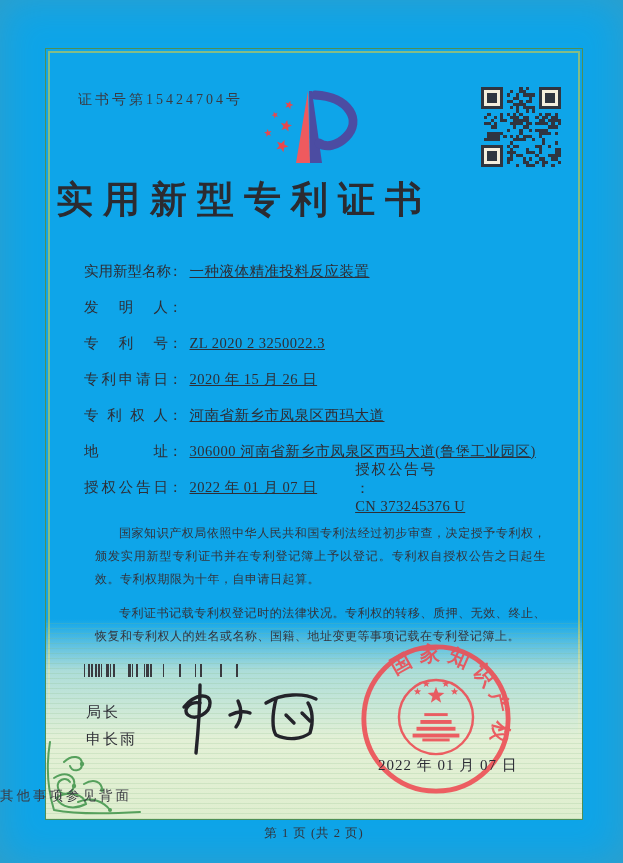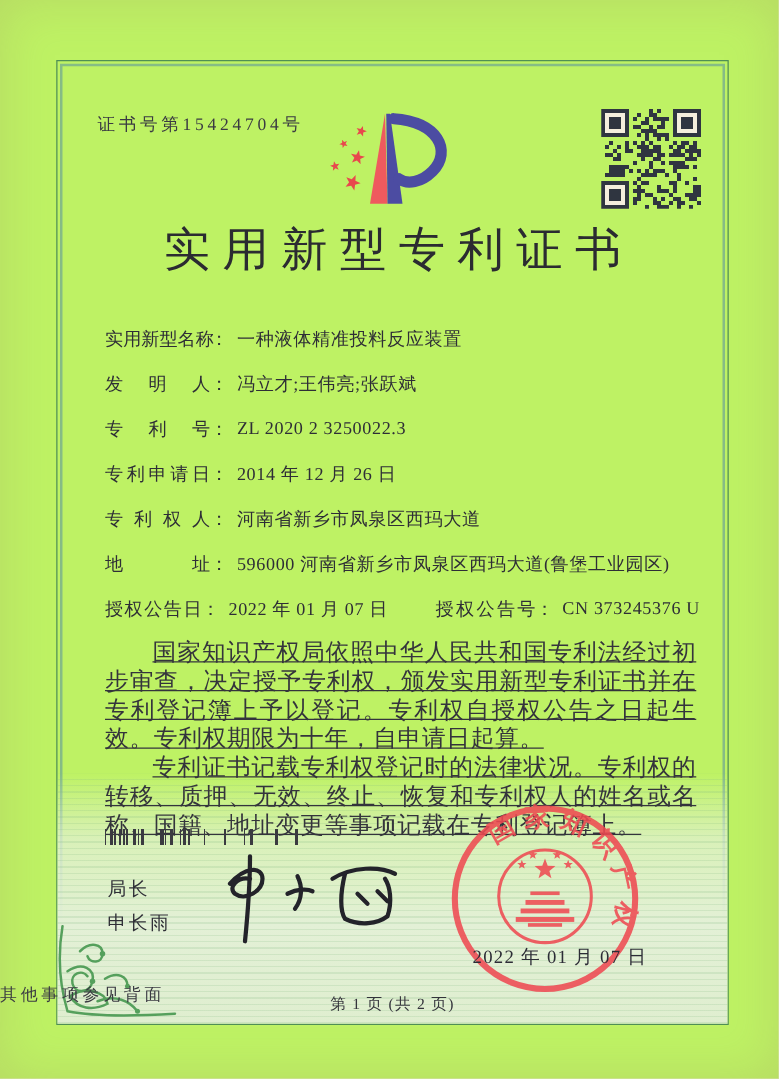--- a/index.html
+++ b/index.html
@@ -1,18 +1,18 @@
 <!DOCTYPE html>
 <html><head>
 <meta charset="utf-8">
 <style>
   html,body{margin:0;padding:0;background:#e8e2d0;}
   .page{
     position:relative;width:623px;height:863px;margin:0 auto;
-    background:#bef264;
+    background:#0ea5e9;
     box-shadow:inset 0 0 40px rgba(160,140,100,0.25);
     font-family:"Liberation Serif","DejaVu Serif",serif;
     overflow:hidden;
   }
   .frame{
     position:absolute;left:45px;top:48px;width:536px;height:770px;
     border:1px solid #4f8f55;background:transparent;
   }
   .frame-inner{
     position:absolute;inset:2px;border:2px solid #85bc85;
@@ -24,38 +24,38 @@
       repeating-linear-gradient(0deg, rgba(130,185,130,0.20) 0 1px, rgba(0,0,0,0) 1px 5px),
       linear-gradient(180deg, rgba(228,241,216,0) 0%, rgba(226,240,212,0.75) 26%, #e3f0d6 60%, #dfeecf 100%);
   }
   .ornament{position:absolute;left:-2px;bottom:-3px;}
   .cert-no{
     position:absolute;left:32px;top:42px;font-size:14px;letter-spacing:3px;color:#3a3a42;
   }
   .logo{position:absolute;left:196px;top:36px;}
   .qr{position:absolute;left:435px;top:38px;}
   .title{
-    position:absolute;left:0;right:0;top:126px;margin:0;text-align:center;
-    font-size:37px;font-weight:normal;color:#2b2b31;letter-spacing:10px;text-indent:10px;
+    position:absolute;left:0;right:0;top:126px;margin:0;text-align:left;
+    font-size:37px;font-weight:bold;color:#2b2b31;letter-spacing:10px;text-indent:10px;
   }
   .fields{position:absolute;left:38px;right:22px;top:204px;}
   .frow{height:36px;display:flex;align-items:center;font-size:14.5px;color:#2e2e36;white-space:nowrap;}
   .flabel{display:inline-block;width:84px;text-align:justify;text-align-last:justify;}
   .fcolon{margin:0 7px 0 0;}
-  .fvalue{letter-spacing:0.5px;}
-  .fpair2{margin-left:38px;display:flex;align-items:center;}
+  .fvalue{letter-spacing:0.5px;text-decoration:underline;}
+  .fpair2{margin-left:38px;display:flex;align-items:flex-start;flex-direction:column;}
   .fpair2 .flabel{width:80px;}
   .paras{position:absolute;left:38px;right:25px;top:462px;color:#34343c;}
-  .paras p{margin:0;font-size:19px;line-height:23px;text-align:justify;text-indent:2em;letter-spacing:0.5px;text-decoration:underline;}
+  .paras p{margin:11px;font-size:12px;line-height:23px;text-align:justify;text-indent:2em;letter-spacing:0.5px;}
   .barcode{position:absolute;left:38px;top:614px;width:158px;height:13px;}
   .signblock{position:absolute;left:40px;top:650px;font-size:15px;color:#2e2e36;letter-spacing:2px;line-height:27px;}
   .signature{position:absolute;left:108px;top:628px;}
   .seal{position:absolute;left:312px;top:592px;}
   .seal-date{position:absolute;left:332px;top:707px;font-size:15px;color:#2c2c36;letter-spacing:1px;white-space:nowrap;}
-  .pagenum{position:absolute;left:0;right:0;top:746px;text-align:center;font-size:12.5px;color:#33333b;letter-spacing:1px;}
+  .pagenum{position:absolute;left:0;right:0;top:776px;text-align:center;font-size:12.5px;color:#33333b;letter-spacing:1px;}
   .backnote{position:absolute;left:0;right:24px;top:787px;text-align:left;font-size:13.5px;color:#3a3a42;letter-spacing:3px;}
 </style>
 </head>
 <body>
 
 <div class="page">
 
   <div class="frame">
     <div class="frame-inner"></div>
 
@@ -299,41 +299,40 @@
 
       <div class="fields">
         <div class="frow">
           <span class="flabel">实用新型名称</span>
             <span class="fcolon">：</span>
             <span class="fvalue">一种液体精准投料反应装置</span>
         </div>
         <div class="frow">
           <span class="flabel">发明人</span>
             <span class="fcolon">：</span>
-            <span class="fvalue">冯立才;王伟亮;张跃斌</span>
         </div>
         <div class="frow">
           <span class="flabel">专利号</span>
             <span class="fcolon">：</span>
             <span class="fvalue">ZL 2020 2 3250022.3</span>
         </div>
         <div class="frow">
           <span class="flabel">专利申请日</span>
             <span class="fcolon">：</span>
-            <span class="fvalue">2014 年 12 月 26 日</span>
+            <span class="fvalue">2020 年 15 月 26 日</span>
         </div>
         <div class="frow">
           <span class="flabel">专利权人</span>
             <span class="fcolon">：</span>
             <span class="fvalue">河南省新乡市凤泉区西玛大道</span>
         </div>
         <div class="frow">
           <span class="flabel">地址</span>
             <span class="fcolon">：</span>
-            <span class="fvalue">596000 河南省新乡市凤泉区西玛大道(鲁堡工业园区)</span>
+            <span class="fvalue">306000 河南省新乡市凤泉区西玛大道(鲁堡工业园区)</span>
         </div>
         <div class="frow">
           <span class="flabel">授权公告日</span>
             <span class="fcolon">：</span>
             <span class="fvalue">2022 年 01 月 07 日</span>
           <span class="fpair2">
             <span class="flabel">授权公告号</span>
               <span class="fcolon">：</span>
               <span class="fvalue">CN 373245376 U</span>
           </span>

